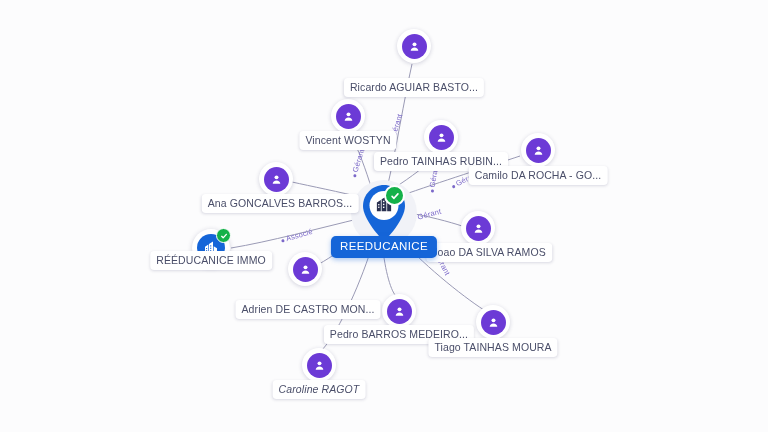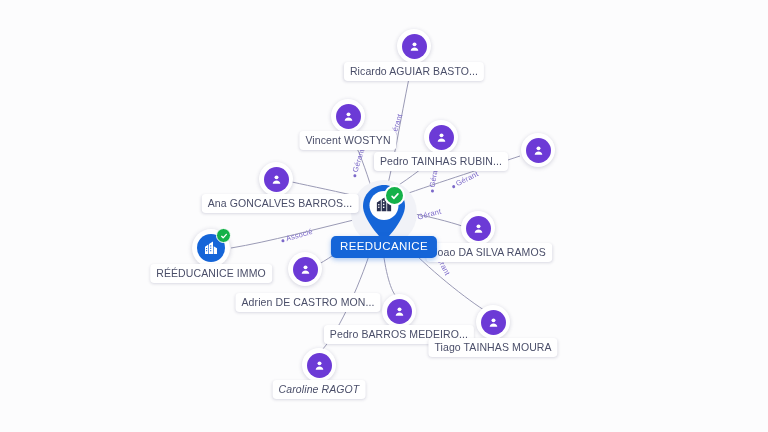--- a/index.html
+++ b/index.html
@@ -354,26 +354,27 @@
         <rect x="10.7" y="15.3" width="1.8" height="1.8" fill="#ffffff"></rect>
       </svg>
     </div>
     <div class="pin-check" style="top:1px; right:2px;">
       <svg width="10" height="10" viewBox="0 0 24 24" fill="none" stroke="#ffffff" stroke-width="4" stroke-linecap="round" stroke-linejoin="round">
           <path d="M5 13l4.5 4.5L19 7"></path>
         </svg>
     </div>
   </div>
 
-  <div class="label" style="left:414px; top:62px;">Ricardo AGUIAR BASTO...</div>
+  <div class="label" style="left:414px; top:78px;">Ricardo AGUIAR BASTO...</div>
   <div class="label" style="left:348px; top:131px;">Vincent WOSTYN</div>
   <div class="label" style="left:441px; top:152px;">Pedro TAINHAS RUBIN...</div>
+  <div class="label" style="left:538px; top:166px;">Camilo DA ROCHA - GO...</div>
   <div class="label" style="left:280px; top:194px;">Ana GONCALVES BARROS...</div>
   <div class="label" style="left:489px; top:243px;">Joao DA SILVA RAMOS</div>
-  <div class="label" style="left:211px; top:264px;">RÉÉDUCANICE IMMO</div>
-  <div class="label" style="left:308px; top:293px;text-align:right;">Adrien DE CASTRO MON...</div>
+  <div class="label" style="left:211px; top:251px;">RÉÉDUCANICE IMMO</div>
+  <div class="label" style="left:308px; top:300px;text-align:right;">Adrien DE CASTRO MON...</div>
   <div class="label" style="left:399px; top:325px;text-align:center;">Pedro BARROS MEDEIRO...</div>
   <div class="label" style="left:493px; top:338px;">Tiago TAINHAS MOURA</div>
   <div class="label" style="left:319px; top:380px;font-style:italic;">Caroline RAGOT</div>
 
   <div class="label primary" style="left:384px; top:236px;">REEDUCANICE</div>
 
 </div>
 
 </body></html>

